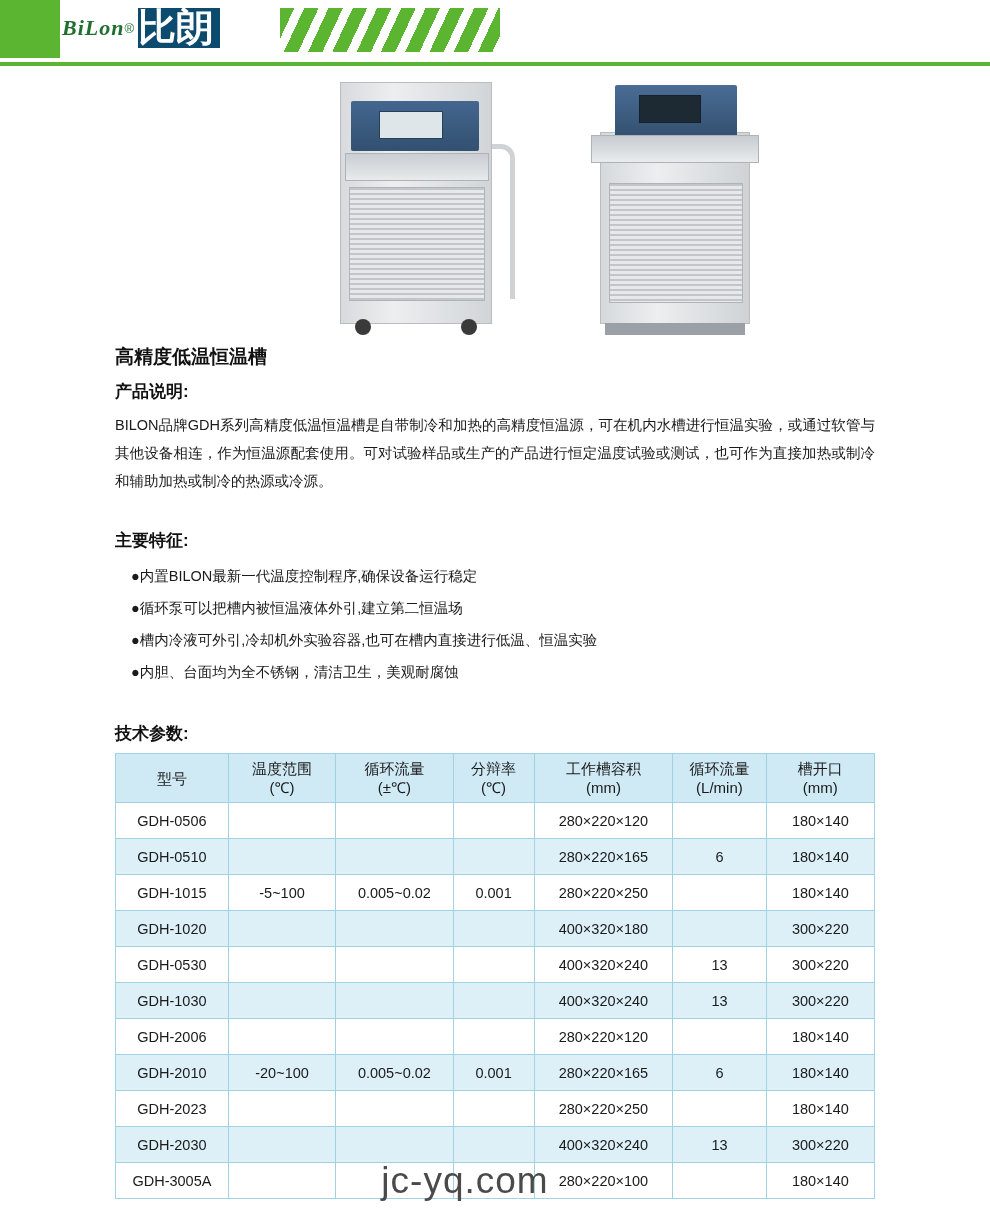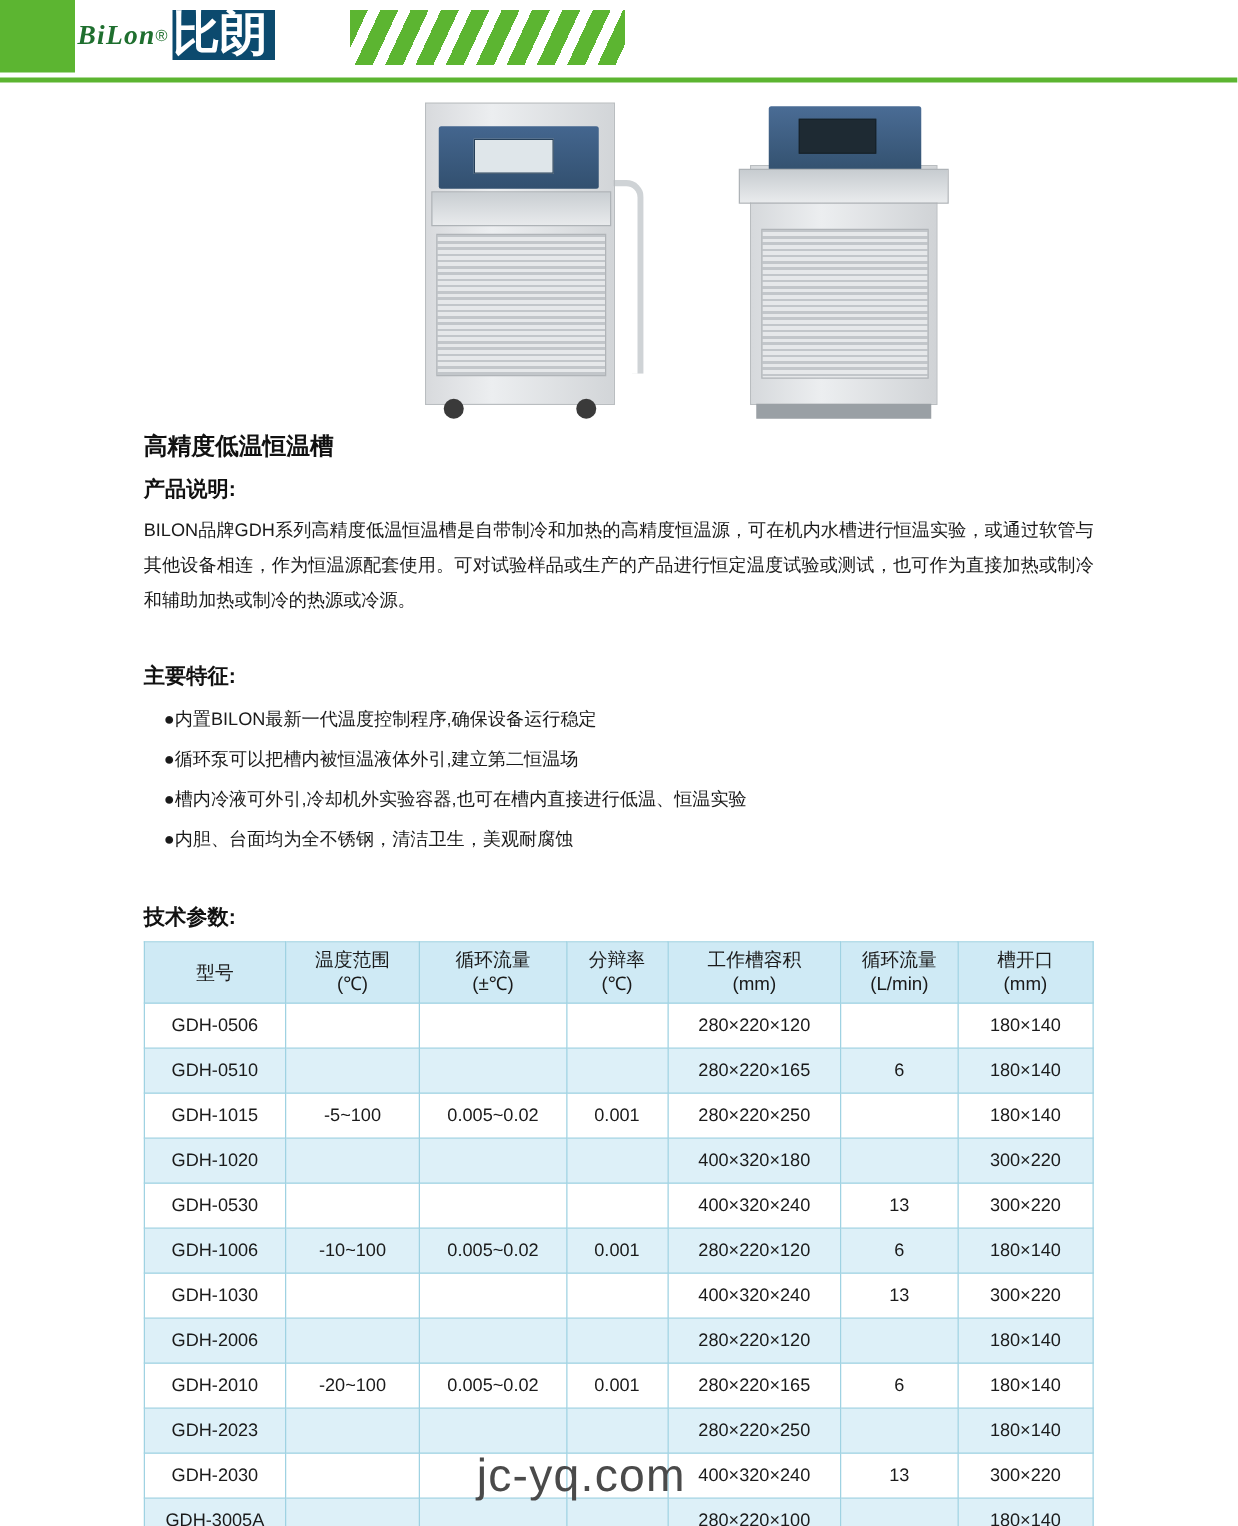--- a/index.html
+++ b/index.html
@@ -409,29 +409,20 @@
       <tr>
         <td class="model">GDH-0530</td>
         <td class="range"></td>
         <td class="fluct"></td>
         <td class="res"></td>
         <td class="vol">400×320×240</td>
         <td class="flow">13</td>
         <td class="open">300×220</td>
       </tr>
       <tr>
-        <td class="model">GDH-1006</td>
-        <td class="range">-10~100</td>
-        <td class="fluct">0.005~0.02</td>
-        <td class="res">0.001</td>
-        <td class="vol">280×220×120</td>
-        <td class="flow">6</td>
-        <td class="open">180×140</td>
-      </tr>
-      <tr>
         <td class="model">GDH-1030</td>
         <td class="range"></td>
         <td class="fluct"></td>
         <td class="res"></td>
         <td class="vol">400×320×240</td>
         <td class="flow">13</td>
         <td class="open">300×220</td>
       </tr>
       <tr>
         <td class="model">GDH-2006</td>

